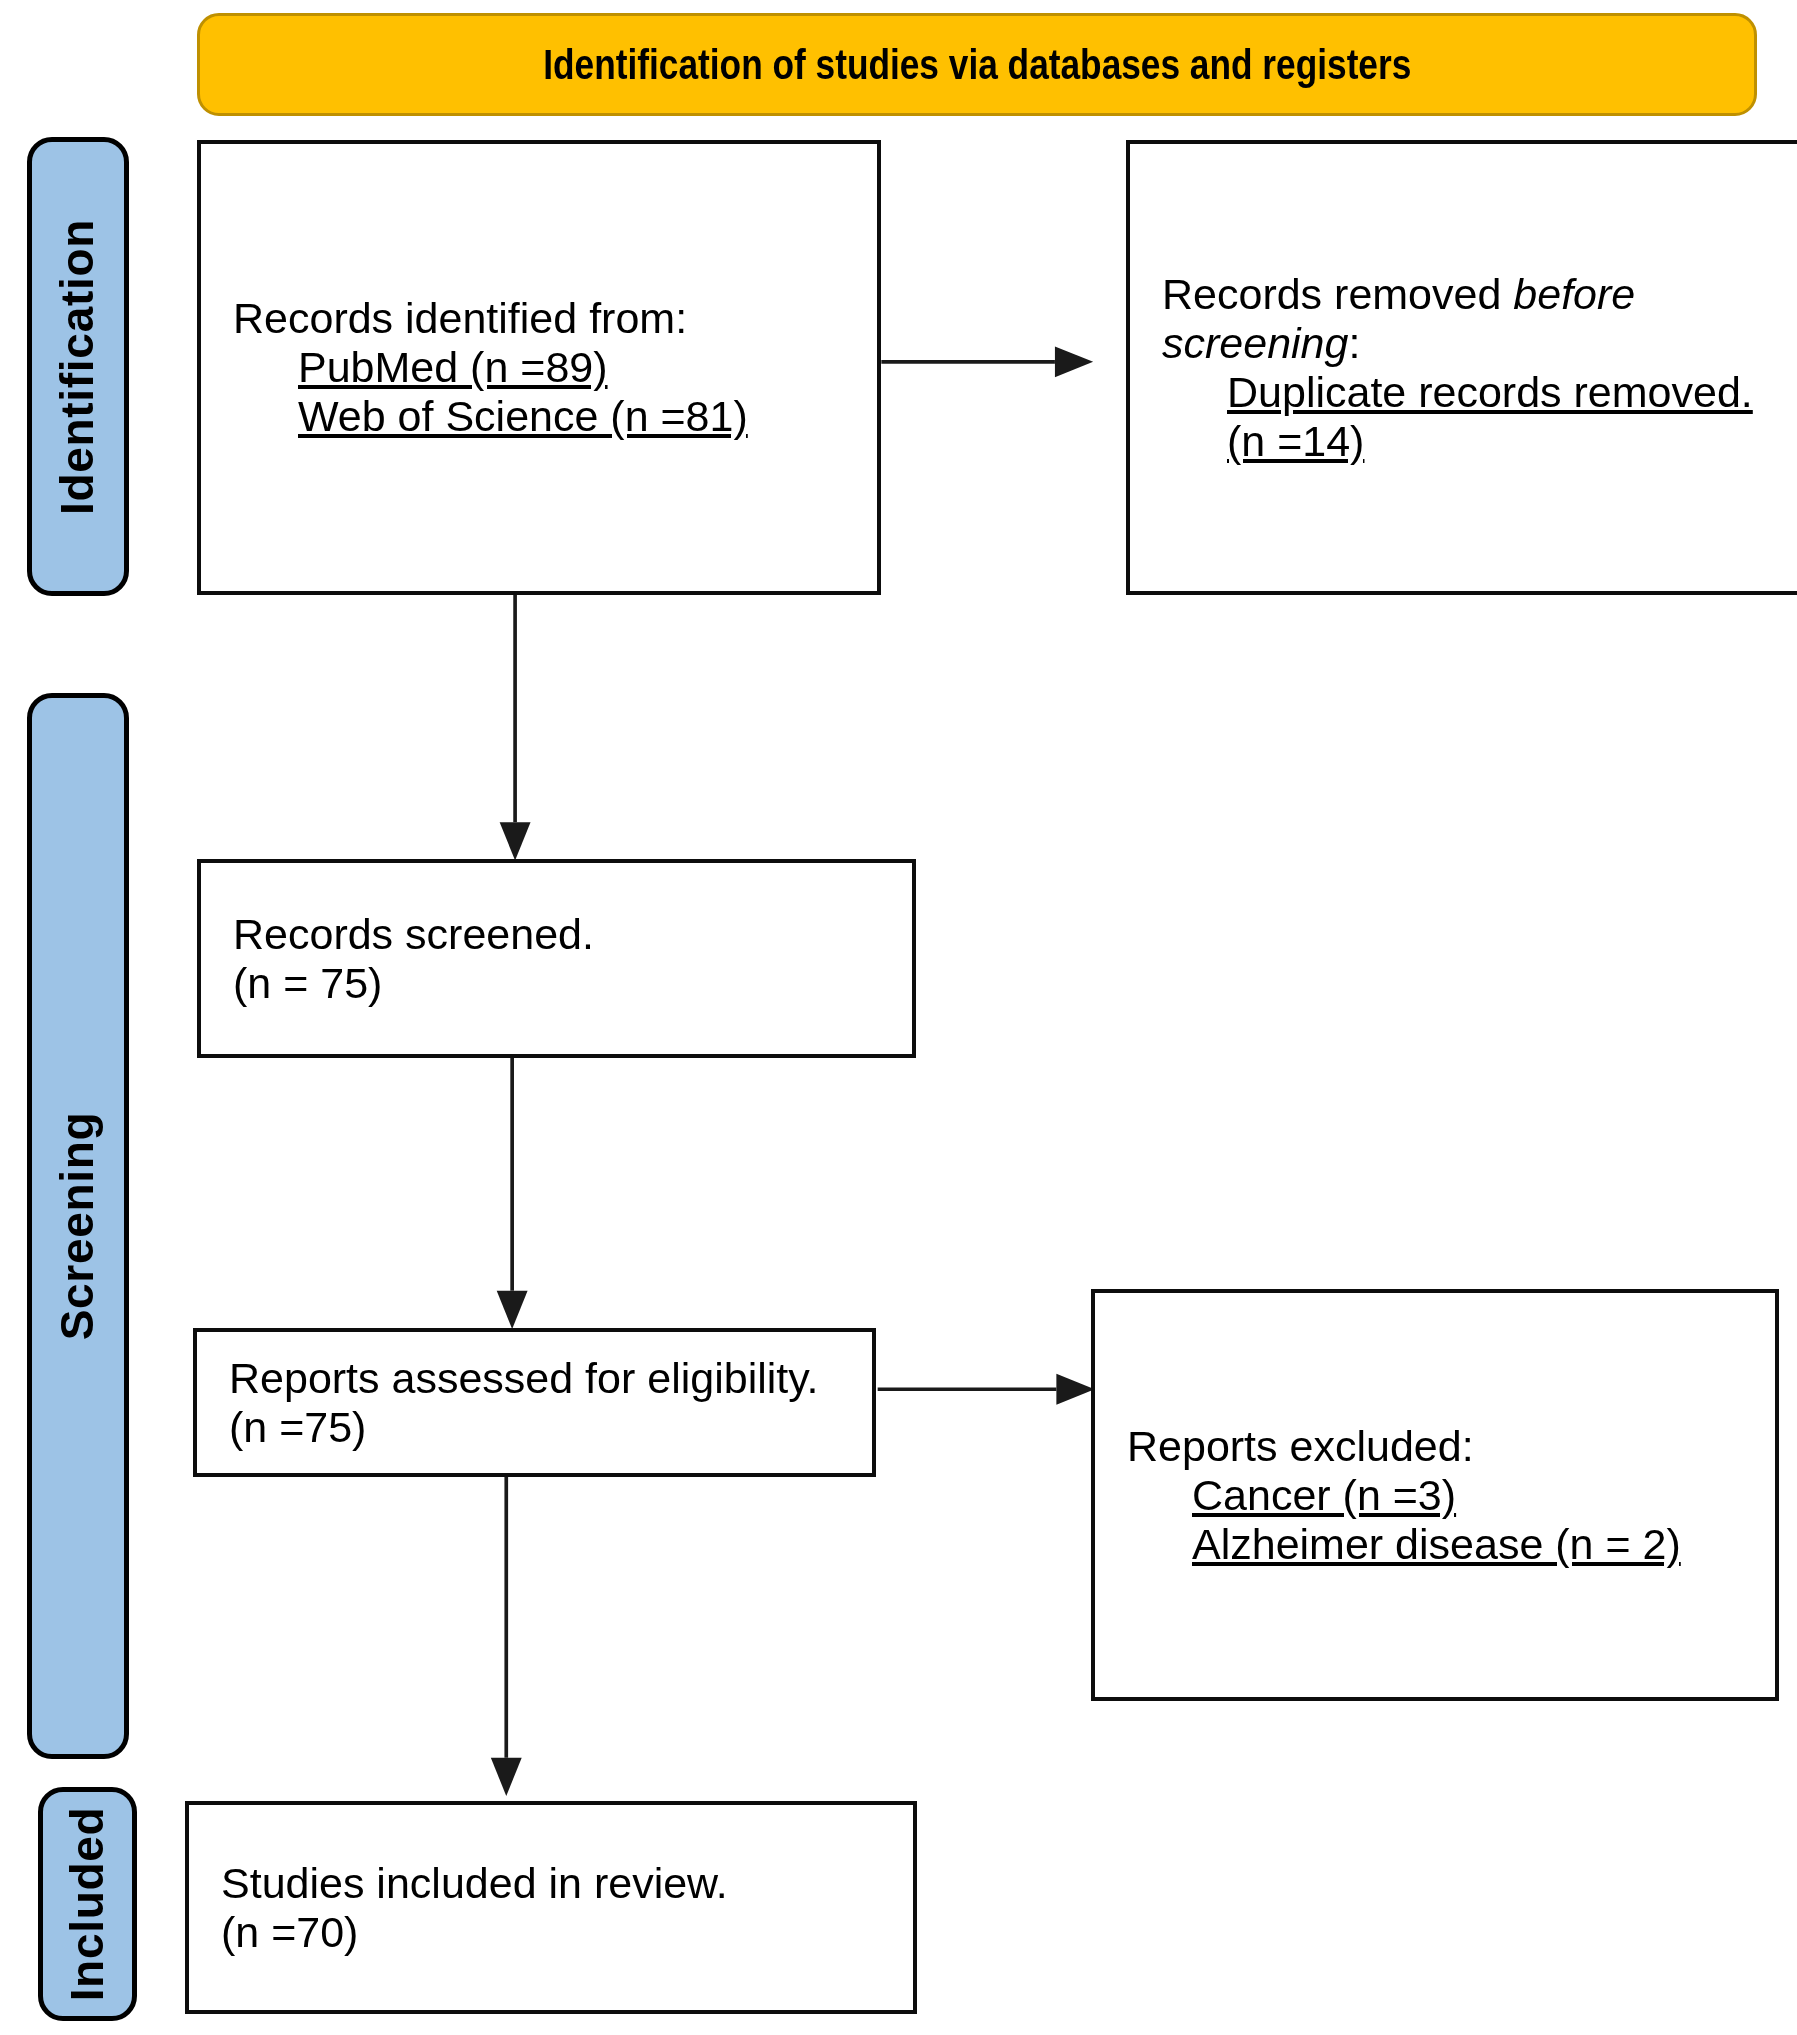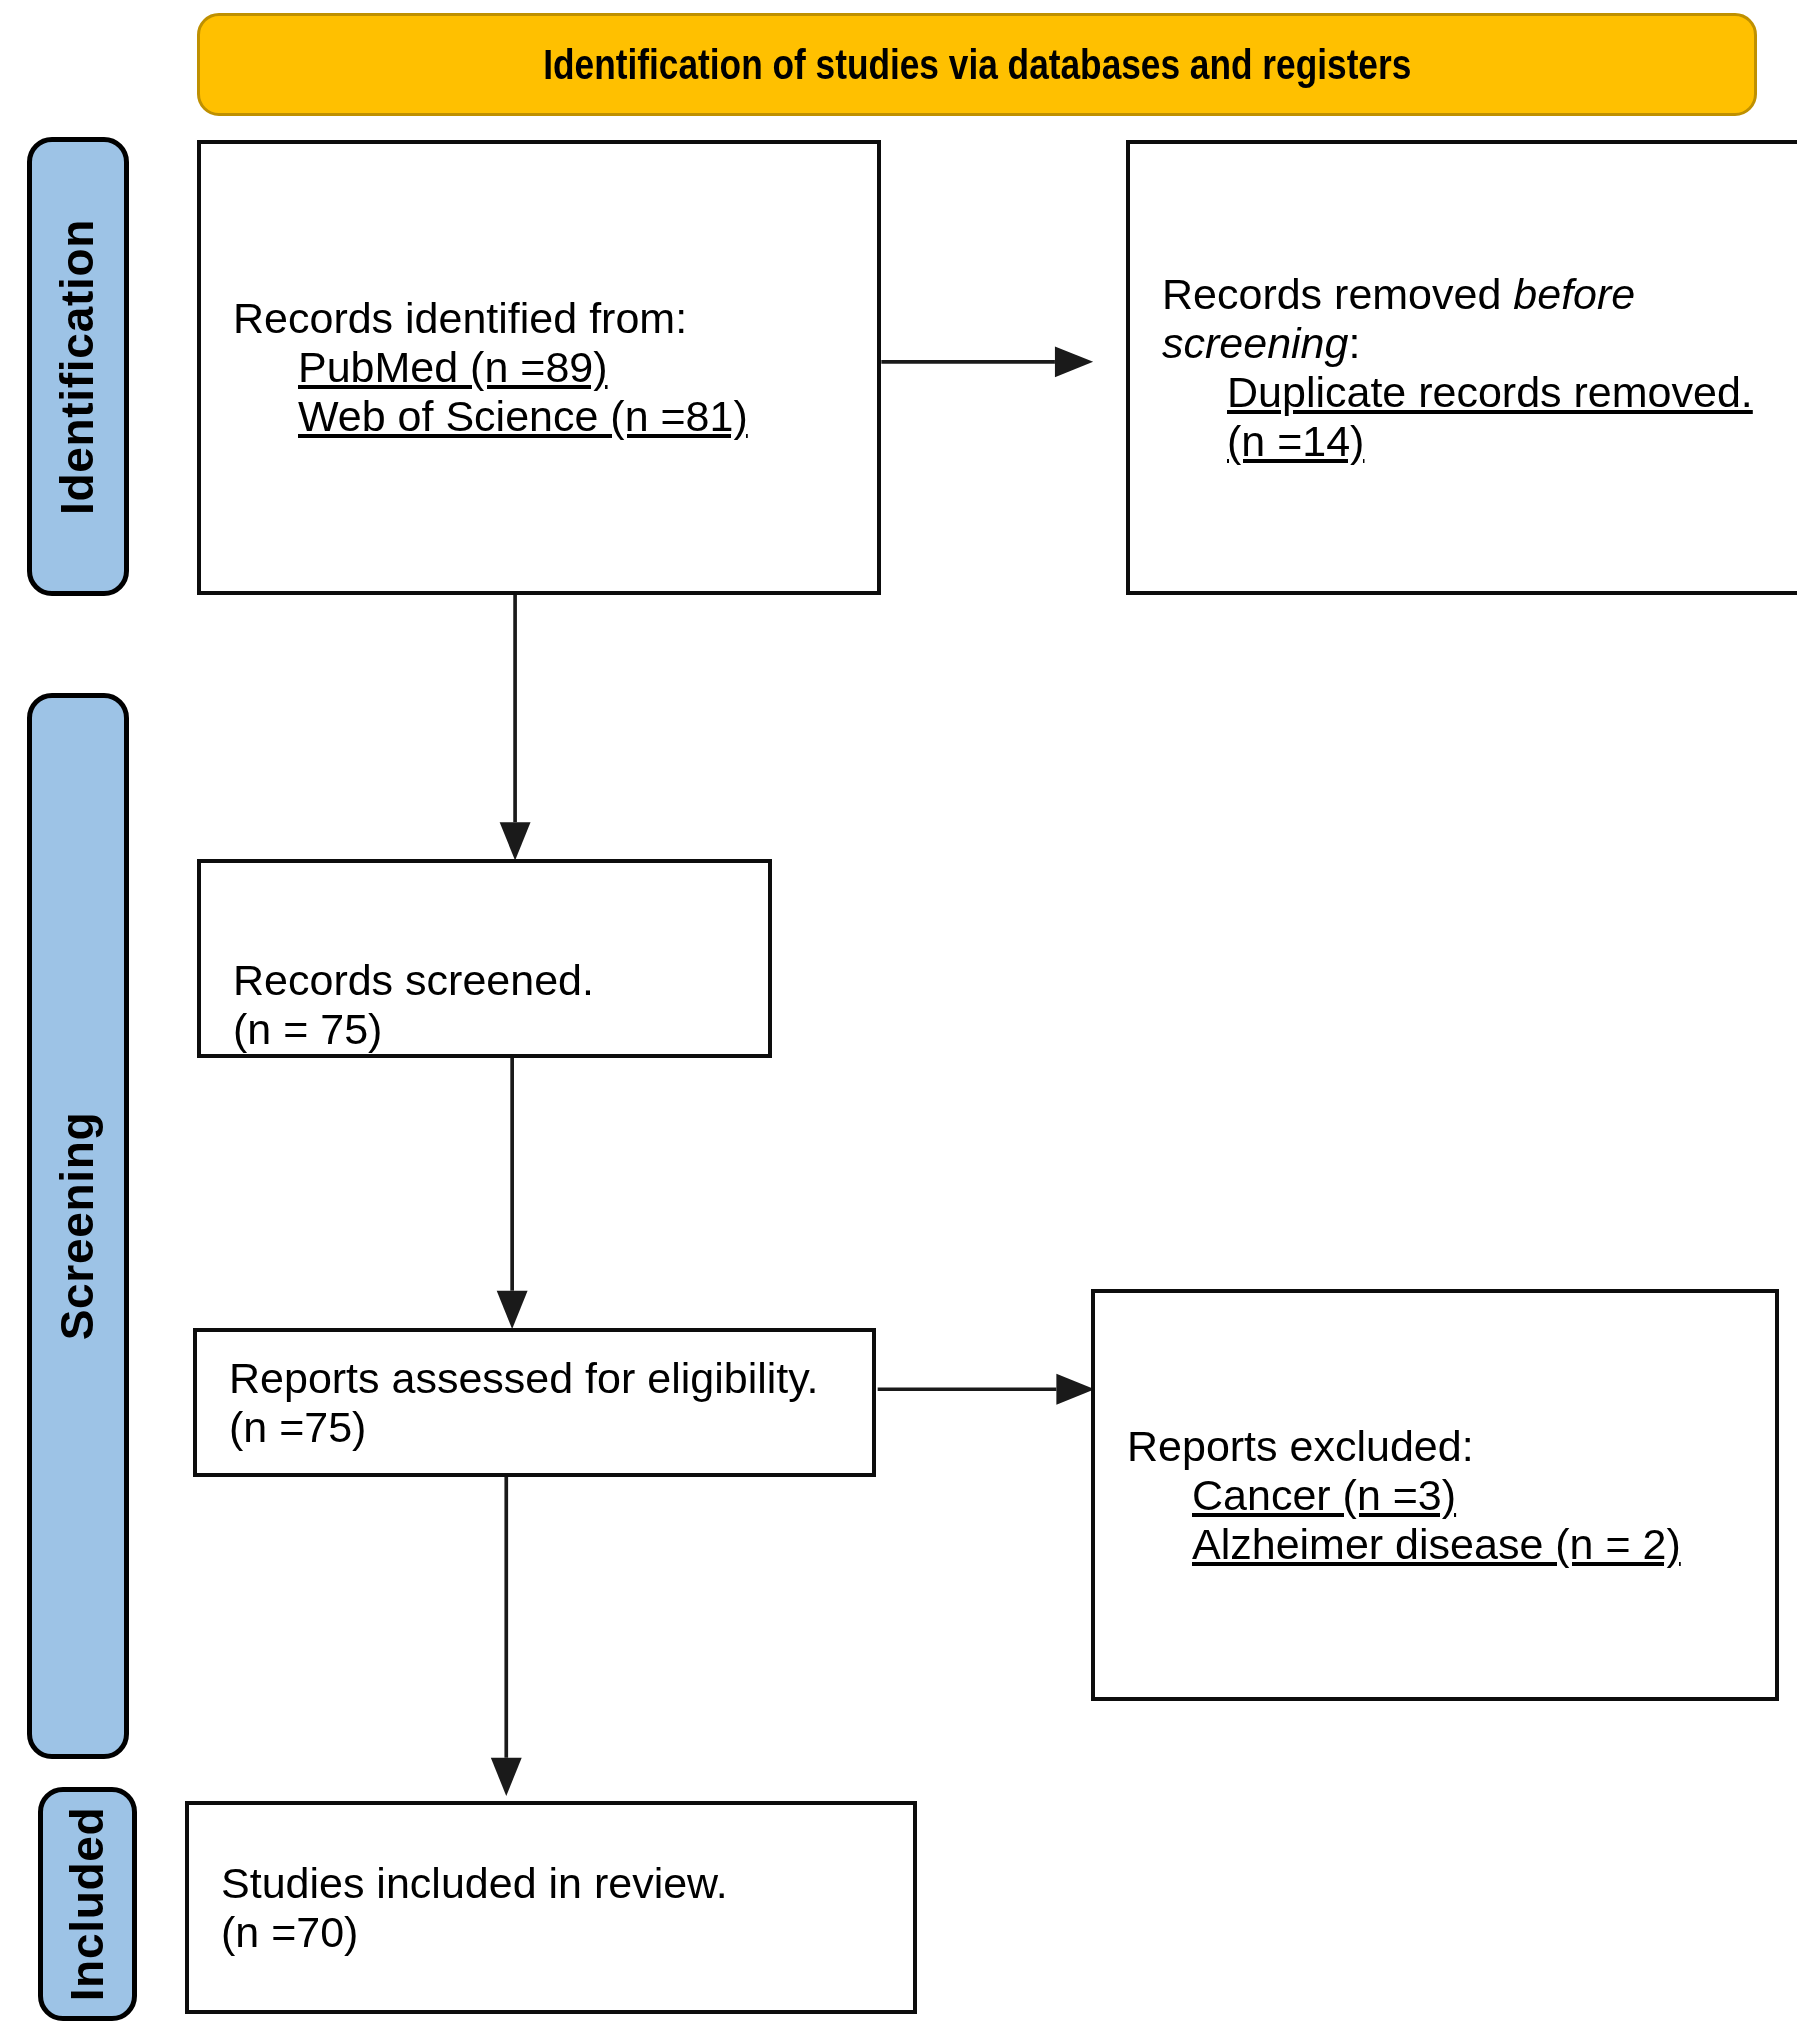--- a/index.html
+++ b/index.html
@@ -44,21 +44,21 @@
     box-sizing:border-box; z-index:2;
     display:flex; flex-direction:column; justify-content:center;
     padding-left:32px; padding-right:14.7px;
     font-size:43px; line-height:49px;
   }
   .fbox .tline{white-space:nowrap;}
   .fbox .tline.indent{padding-left:65px;text-decoration:underline;}
   .fbox .it{font-style:italic;}
   #box-records-identified{left:197px; top:140px;  width:684px; height:455px;}
   #box-records-removed  {left:1126px; top:140px; width:693px; height:455px;}
-  #box-records-screened {left:197px; top:859px; width:575px; height:199px;justify-content:flex-end;}
+  #box-records-screened {left:197px; top:859px; width:719px; height:199px;}
   #box-reports-assessed {left:193px; top:1328px; width:683px; height:149px;}
   #box-reports-excluded {left:1091px; top:1289px; width:688px; height:412px;}
   #box-studies-included {left:185px; top:1801px; width:732px; height:213px;}
   
   #arrow-layer{position:absolute; left:0; top:0; width:1798px; height:2035px; z-index:1;}
   #arrow-layer line{stroke:var(--arrow); stroke-width:5px;}
   #arrow-layer polygon{fill:var(--arrow); stroke:none;}
 </style>
 </head>
 <body>

